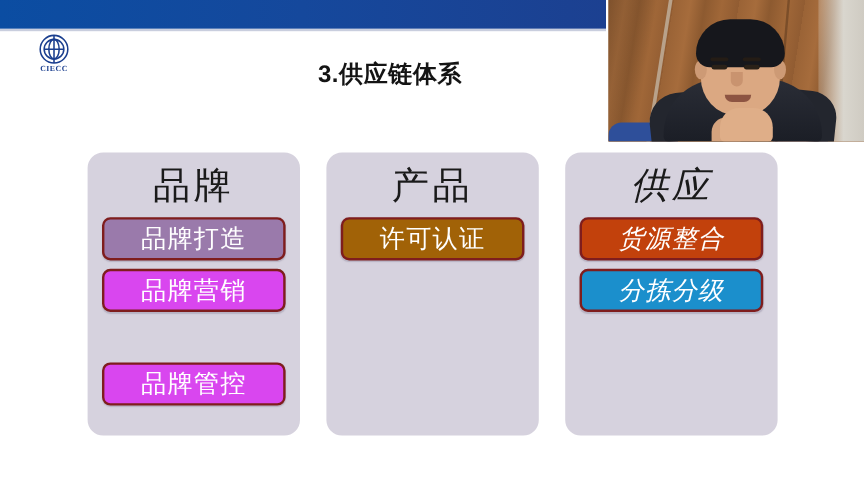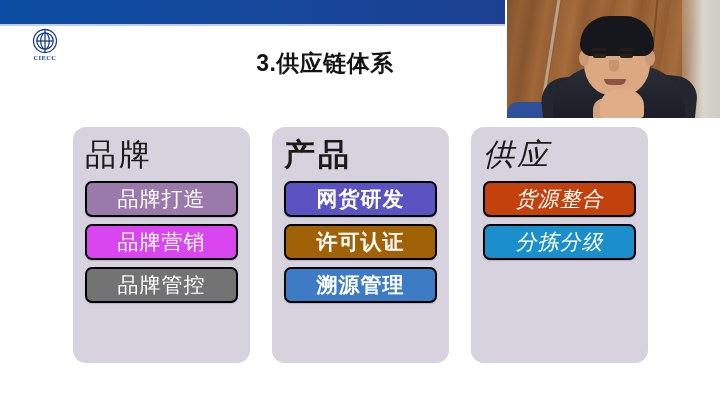--- a/index.html
+++ b/index.html
@@ -50,21 +50,21 @@
     color: #1b3f8f;
     font-family: "Liberation Serif", "DejaVu Serif", serif;
   }
 
   
   .slide-title {
     position: absolute;
     left: 160px; top: 48px;
     width: 330px;
     text-align: center;
-    font-size: 23px;
+    font-size: 20px;
     font-weight: 700;
     color: #141414;
     letter-spacing: 0.5px;
     font-family: "Liberation Sans", "DejaVu Sans", sans-serif;
     white-space: nowrap;
   }
 
   
   .video-overlay {
     position: absolute;
@@ -232,20 +232,21 @@
     width: 575px; height: 236px;
     display: flex;
     gap: 22px;
   }
   .card {
     flex: 1 1 0;
     background: #d6d2de;
     border-radius: 13px;
     display: flex;
     flex-direction: column;
+    align-items: center;
     padding: 7px 12px 10px 12px;
     box-sizing: border-box;
   }
   .card-title {
     font-family: "Liberation Serif", "DejaVu Serif", serif;
     font-size: 31px;
     color: #1a1a1a;
     letter-spacing: 3px;
     line-height: 1.35;
     margin-bottom: 5px;
@@ -253,21 +254,21 @@
   }
   .chip-list {
     width: 100%;
     display: flex;
     flex-direction: column;
     gap: 7px;
   }
   .chip {
     height: 36px;
     border-radius: 7px;
-    border: 2px solid #000000;
+    border: 2px solid #7f1d1d;
     box-sizing: border-box;
     display: flex;
     align-items: center;
     justify-content: center;
     color: #ffffff;
     font-family: "Liberation Serif", "DejaVu Serif", serif;
     font-size: 21px;
     letter-spacing: 1px;
     white-space: nowrap;
     box-shadow: 0 1px 1px rgba(90,85,110,0.25);
@@ -321,30 +322,28 @@
     <div class="p-hands"></div>
   </div>
 
   <div class="columns">
 
     <div class="card" style="background: rgb(214, 210, 222);">
       <div class="card-title">品牌</div>
       <div class="chip-list">
         <div class="chip" style="background: rgb(154, 122, 171);">品牌打造</div>
         <div class="chip" style="background: #d946ef;">品牌营销</div>
-        <div class="chip" style="background: #737373;">品牌管控</div>
+        <div class="chip" style="background: #d946ef; margin-top: 35px;">品牌管控</div>
       </div>
     </div>
 
-    <div class="card" style="background: rgb(214, 210, 222); font-weight: bold;">
+    <div class="card" style="background: rgb(214, 210, 222);">
       <div class="card-title">产品</div>
       <div class="chip-list">
-        <div class="chip" style="background: rgb(91, 83, 194);">网货研发</div>
         <div class="chip" style="background: #a16207;">许可认证</div>
-        <div class="chip" style="background: rgb(61, 124, 196);">溯源管理</div>
       </div>
     </div>
 
     <div class="card" style="background: rgb(214, 210, 222); font-style: italic;">
       <div class="card-title">供应</div>
       <div class="chip-list">
         <div class="chip" style="background: #c2410c;">货源整合</div>
         <div class="chip" style="background: rgb(27, 143, 204);">分拣分级</div>
       </div>
     </div>

